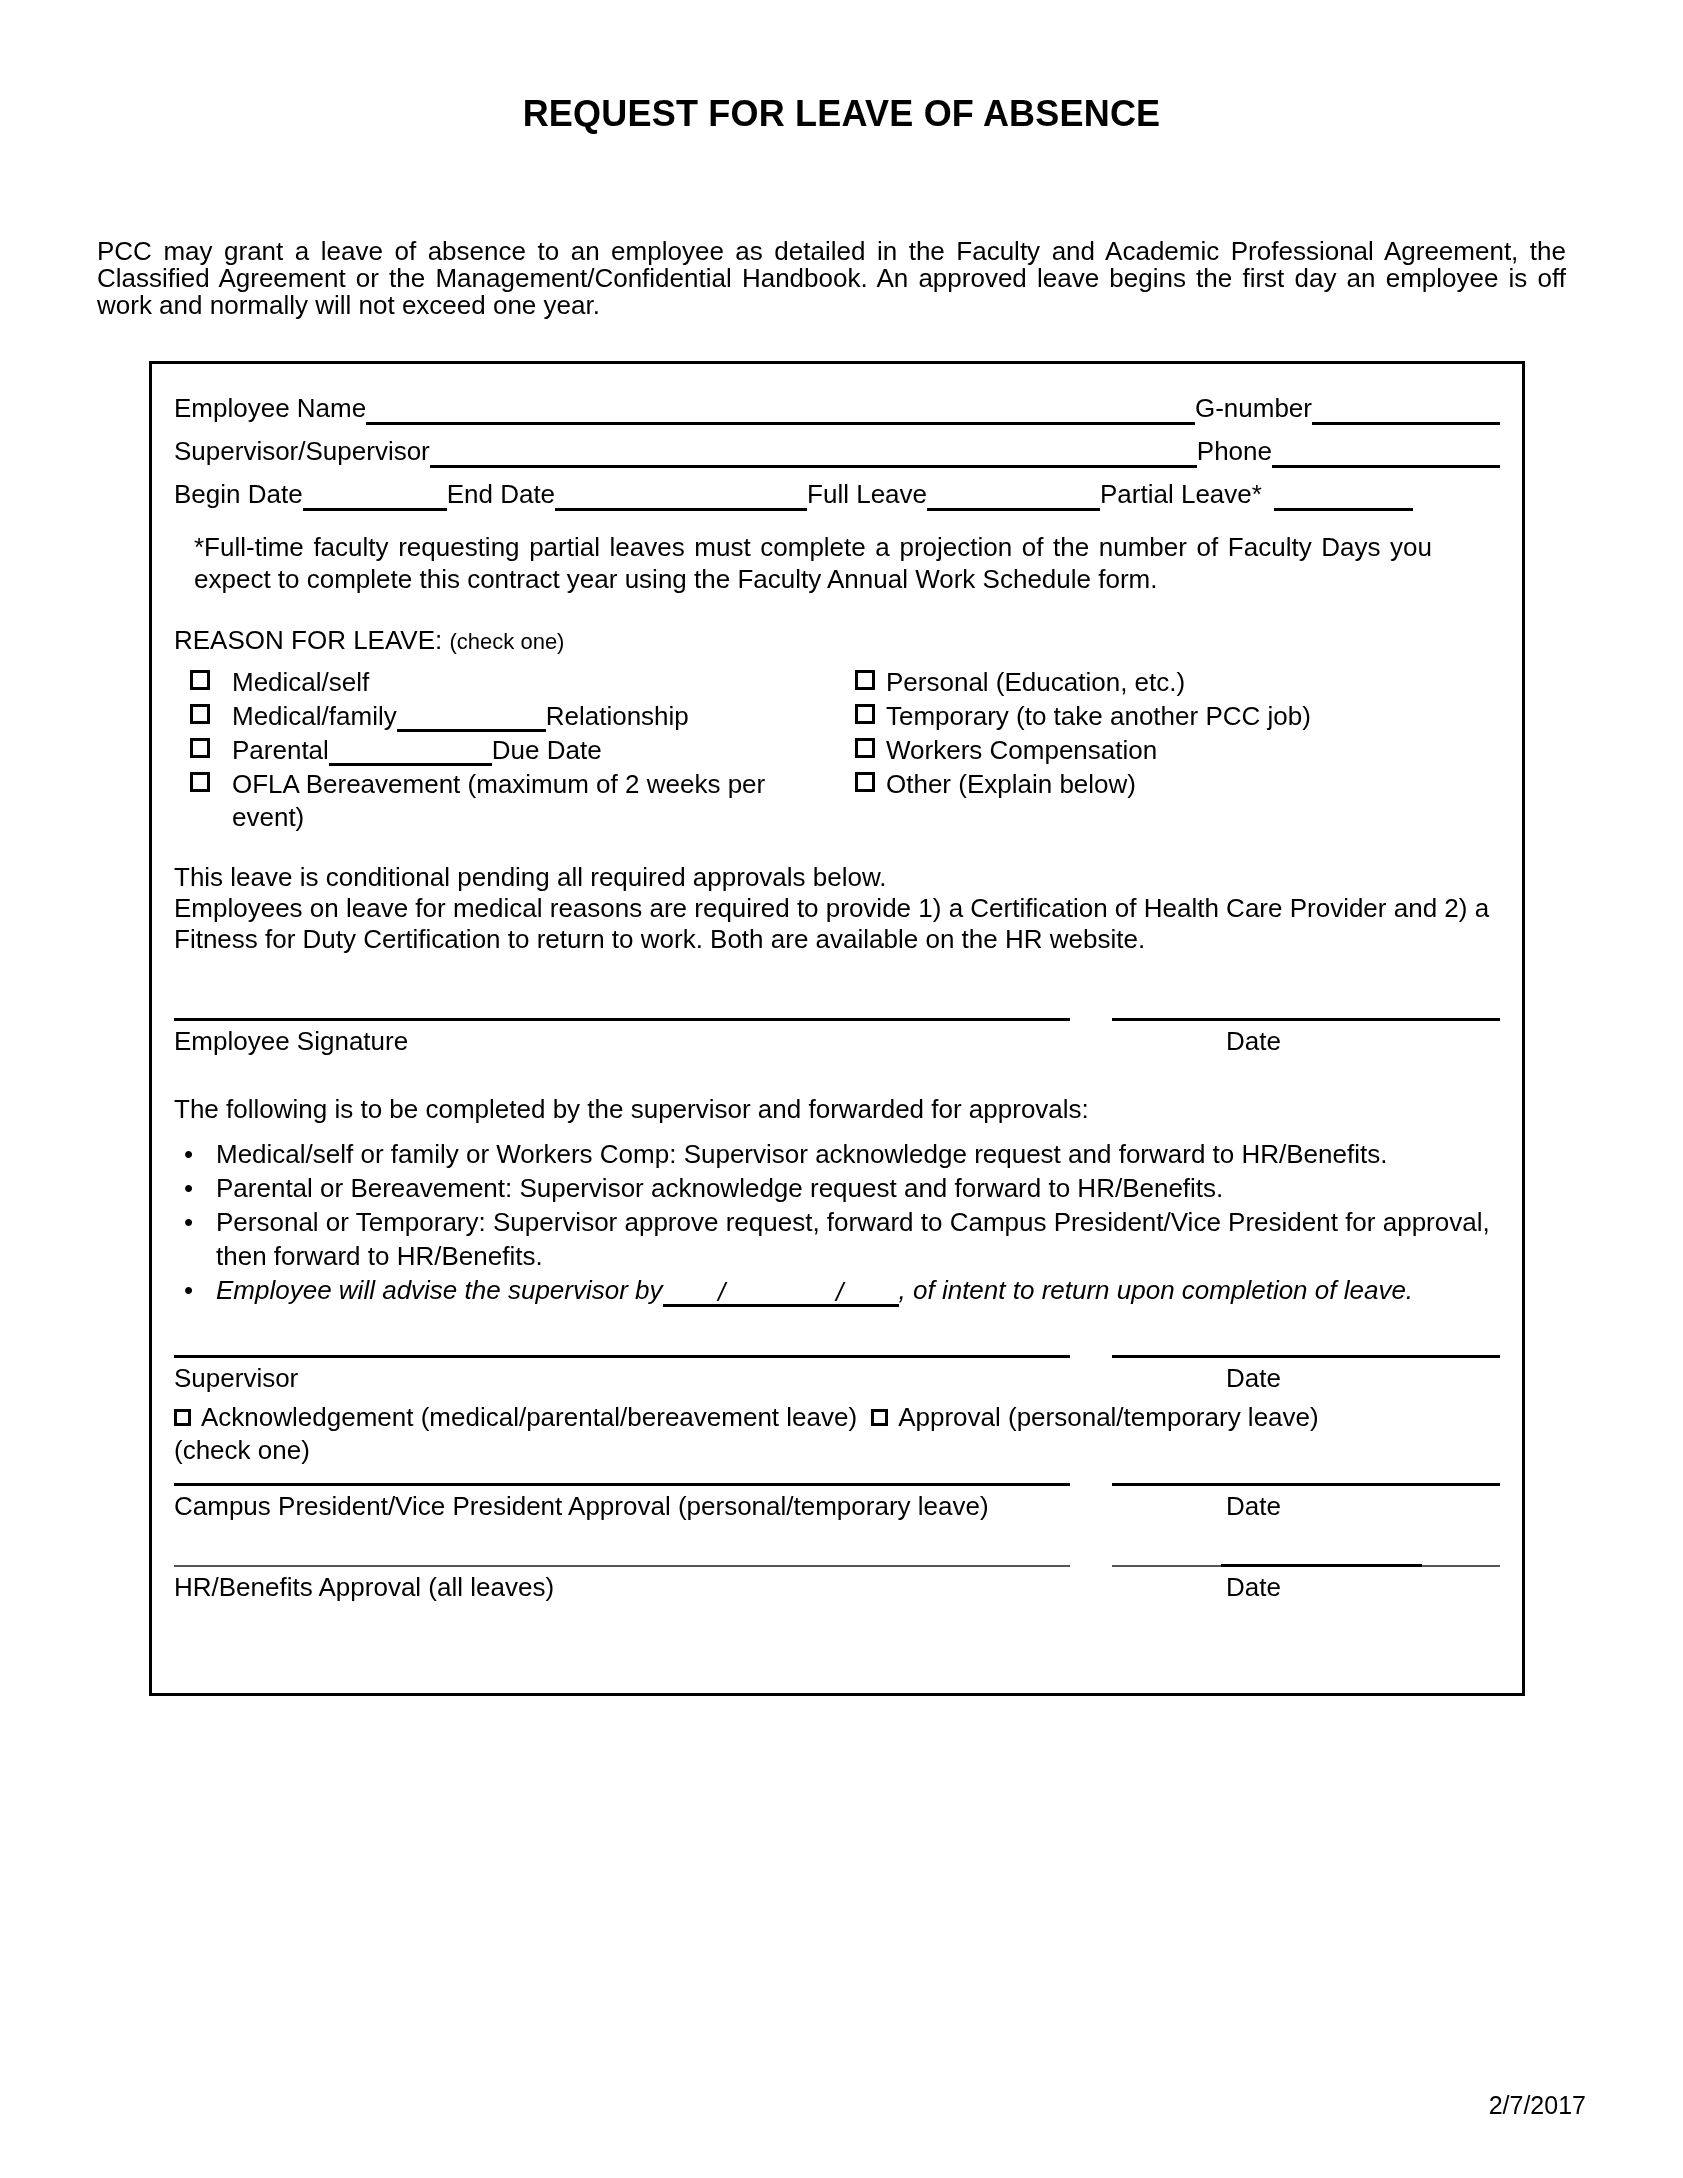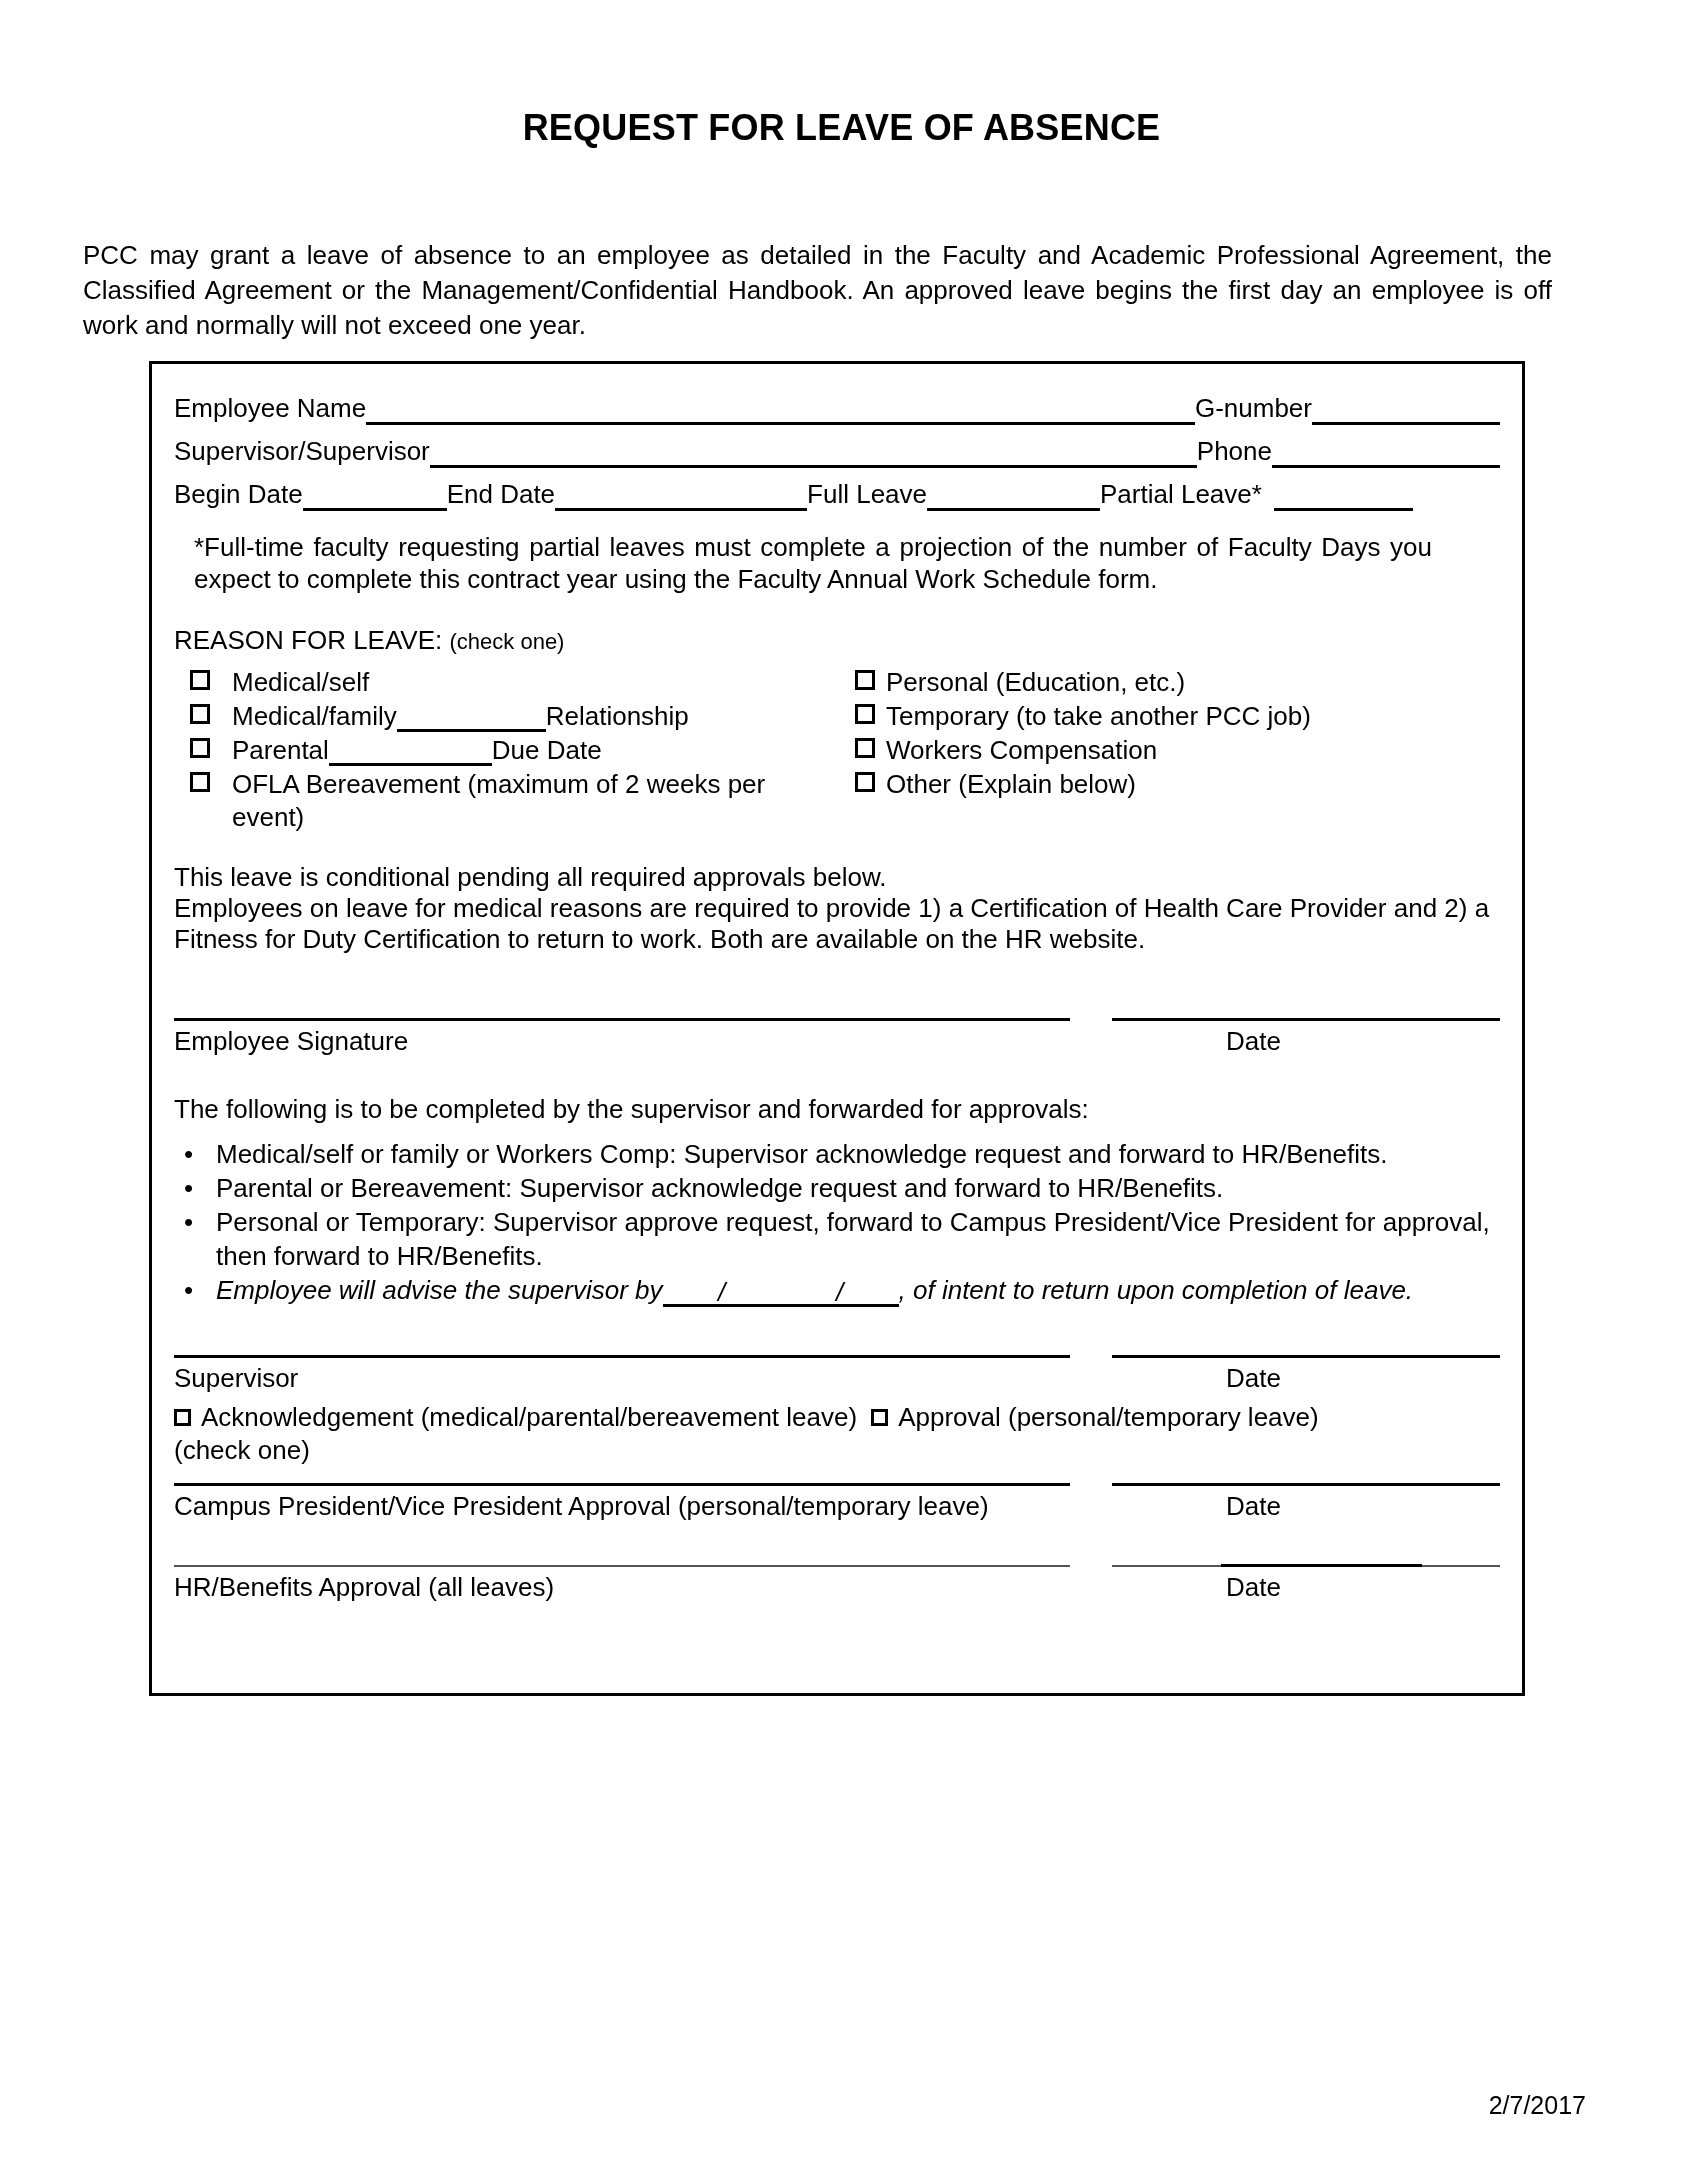--- a/index.html
+++ b/index.html
@@ -9,35 +9,35 @@
     width: 1683px;
     height: 2178px;
     background: #ffffff;
     color: #000000;
     font-family: "Liberation Sans", sans-serif;
     font-size: 26px;
     overflow: hidden;
   }
   .title {
     position: absolute;
-    top: 107px;
+    top: 93px;
     left: 0;
     width: 100%;
     text-align: center;
     font-weight: 700;
     font-size: 36px;
     letter-spacing: 0.2px;
   }
   .intro {
     position: absolute;
     top: 238px;
-    left: 83px;
+    left: 97px;
     width: 1469px;
     text-align: justify;
-    line-height: 35px;
+    line-height: 27px;
   }
   .box {
     position: absolute;
     top: 361px;
     left: 149px;
     width: 1376px;
     height: 1335px;
     border: 3px solid #000;
     padding: 22px 22px 0 22px;
   }

